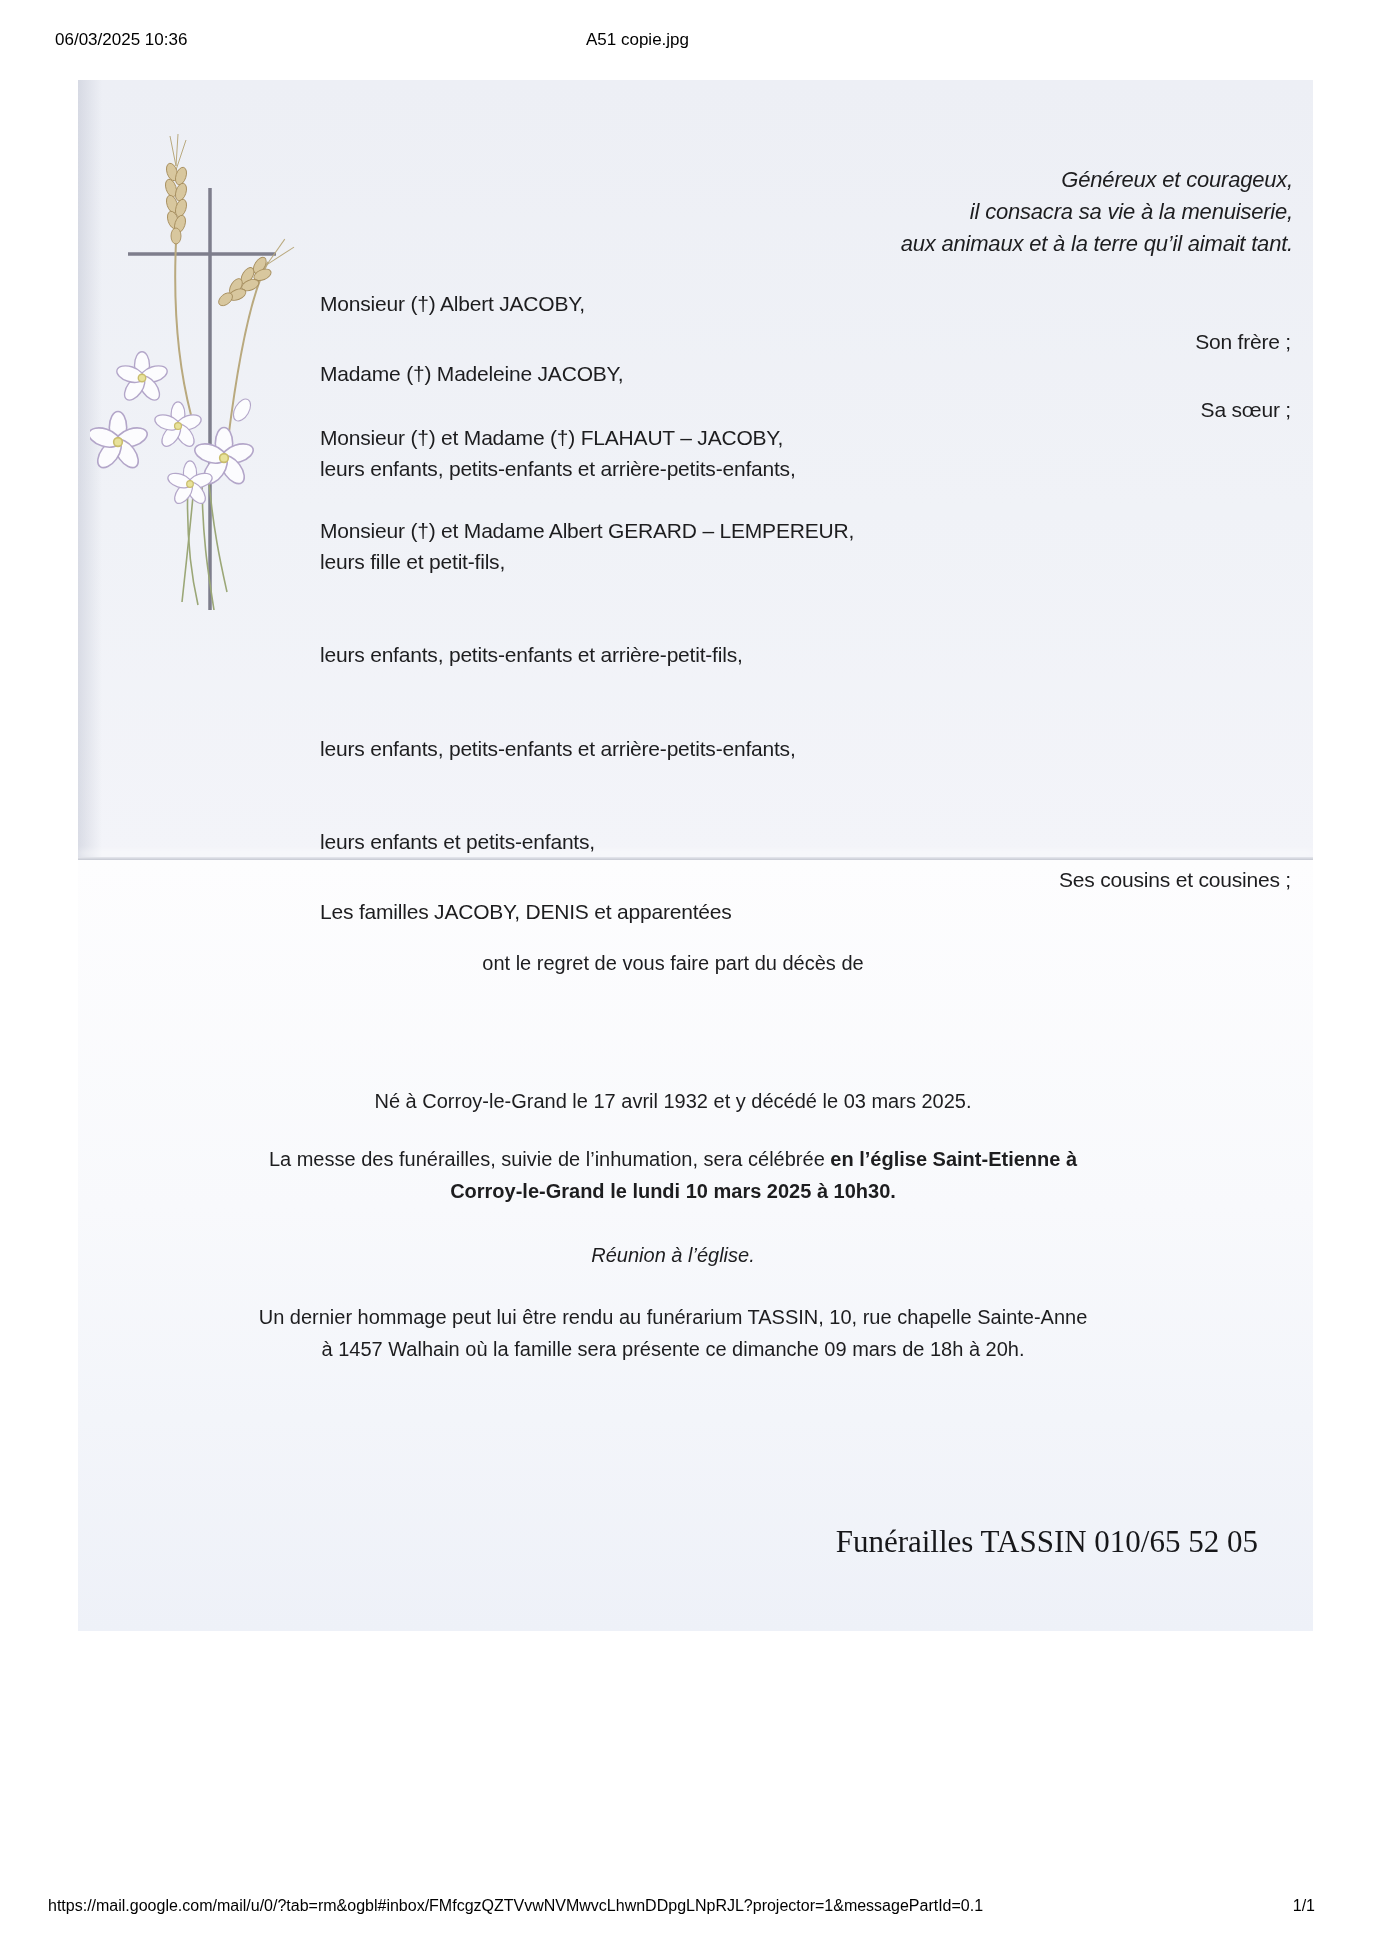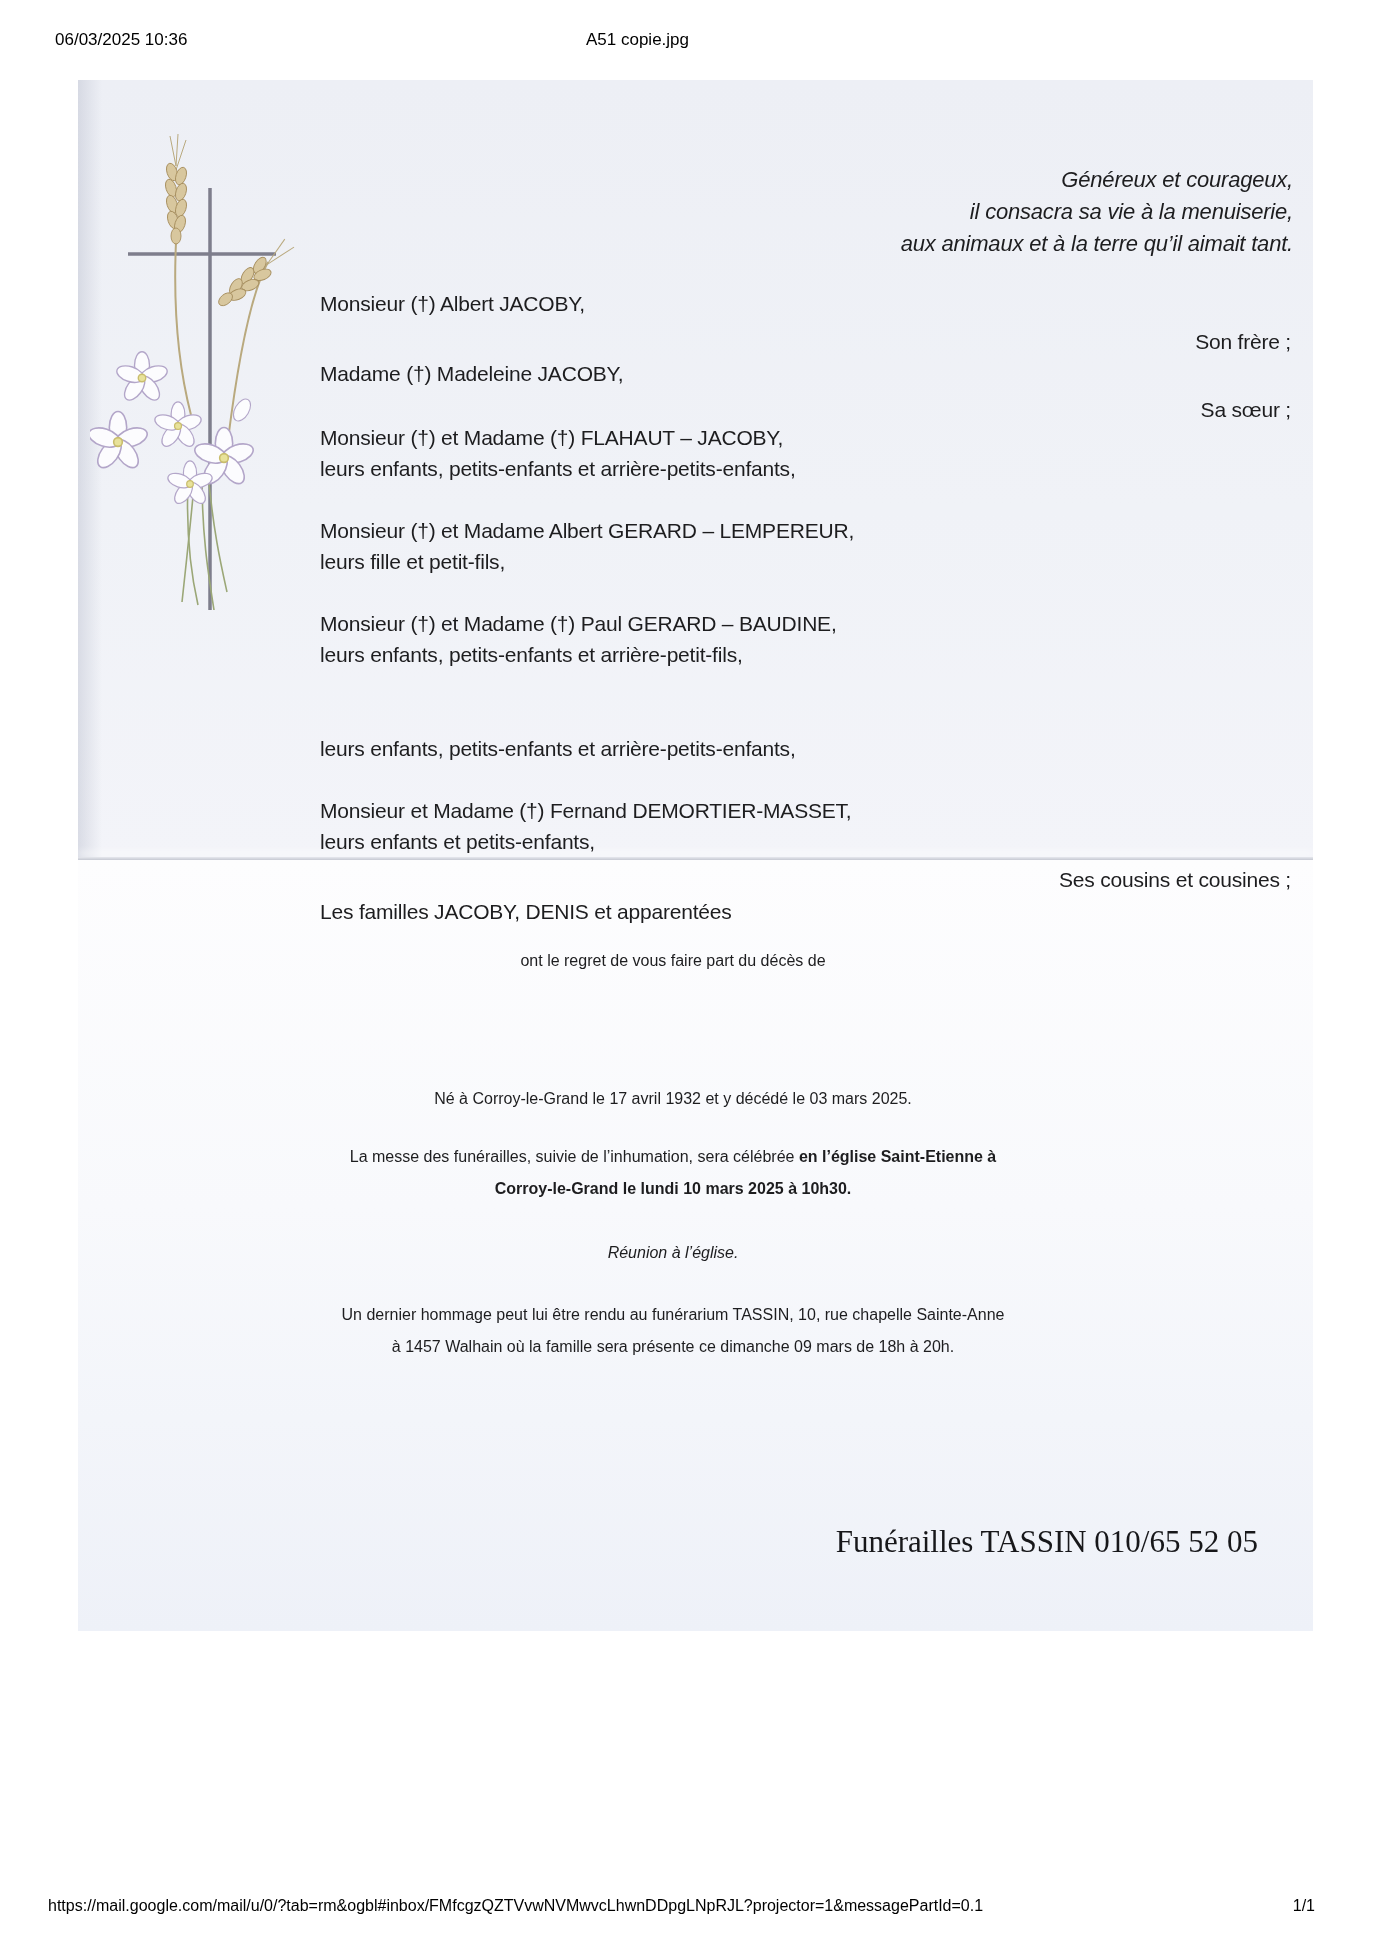--- a/index.html
+++ b/index.html
@@ -27,21 +27,21 @@
     background:linear-gradient(180deg,#fdfdfe 0%,#f8f9fc 45%,#eef1f8 100%);
   }
   .seam{
     position:absolute;left:0;right:0;top:777px;height:3px;
     background:linear-gradient(180deg,#e6e8ee,#c6c9d2);
     box-shadow:0 -5px 7px rgba(255,255,255,0.9);
   }
   .doc-line{position:absolute;font-size:21px;white-space:nowrap;letter-spacing:-0.2px;}
   .left-col{left:242px;}
   .right-col{right:22px;text-align:right;}
-  .center-line{position:absolute;left:0;right:45px;text-align:center;white-space:nowrap;font-size:16px;}
+  .center-line{position:absolute;left:0;right:45px;text-align:center;white-space:nowrap;font-size:20px;}
   .epitaph{
     position:absolute;top:84px;right:20px;text-align:right;
     font-style:italic;font-size:22px;line-height:32px;letter-spacing:-0.2px;
   }
   .deceased-title{font-size:42px;font-weight:bold;letter-spacing:-1px;color:#161616;}
   .italic{font-style:italic;}
   .bold{font-weight:bold;}
   .funeral-home{
     position:absolute;top:1444px;right:55px;white-space:nowrap;
     font-family:"Liberation Serif", serif;font-size:31px;color:#17171a;
@@ -156,26 +156,24 @@
 
   <div class="doc-line left-col" style="top:282px;">Madame (†) Madeleine JACOBY,</div>
   <div class="doc-line right-col" style="top:318px;">Sa sœur ;</div>
 
   <div class="doc-line left-col" style="top:346px;">Monsieur (†) et Madame (†) FLAHAUT – JACOBY,</div>
   <div class="doc-line left-col" style="top:377px;">leurs enfants, petits-enfants et arrière-petits-enfants,</div>
 
   <div class="doc-line left-col" style="top:439px;">Monsieur (†) et Madame Albert GERARD – LEMPEREUR,</div>
   <div class="doc-line left-col" style="top:470px;">leurs fille et petit-fils,</div>
 
-  <div class="doc-line left-col" style="top:532px;">Monsieur (†) et Madame (†) Paul GERARD – BAUDINE,</div>
   <div class="doc-line left-col" style="top:563px;">leurs enfants, petits-enfants et arrière-petit-fils,</div>
 
   <div class="doc-line left-col" style="top:657px;">leurs enfants, petits-enfants et arrière-petits-enfants,</div>
 
-  <div class="doc-line left-col" style="top:719px;">Monsieur et Madame (†) Fernand DEMORTIER-MASSET,</div>
   <div class="doc-line left-col" style="top:750px;">leurs enfants et petits-enfants,</div>
 
   <div class="doc-line right-col" style="top:788px;">Ses cousins et cousines ;</div>
   <div class="doc-line left-col" style="top:820px;">Les familles JACOBY, DENIS et apparentées</div>
 
   <div class="center-line" style="top:872px;">ont le regret de vous faire part du décès de</div>
   <div class="center-line" style="top:1010px;">Né à Corroy-le-Grand le 17 avril 1932 et y décédé le 03 mars 2025.</div>
 
   <div class="center-line" style="top:1068px;"><span>La messe des funérailles, suivie de l’inhumation, sera célébrée </span><span class="bold">en l’église Saint-Etienne à</span></div>
   <div class="center-line bold" style="top:1100px;">Corroy-le-Grand le lundi 10 mars 2025 à 10h30.</div>

